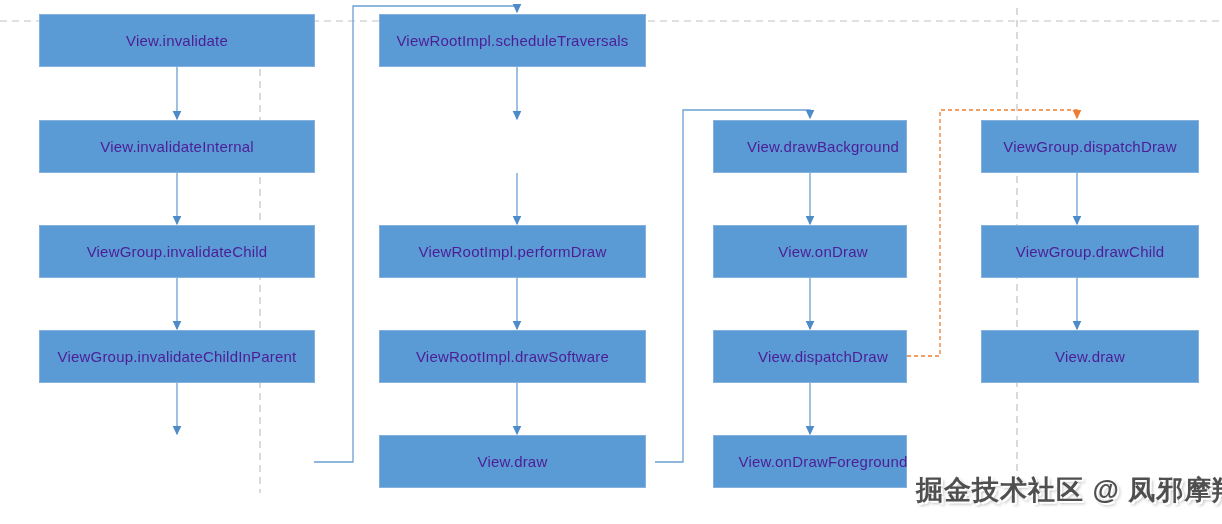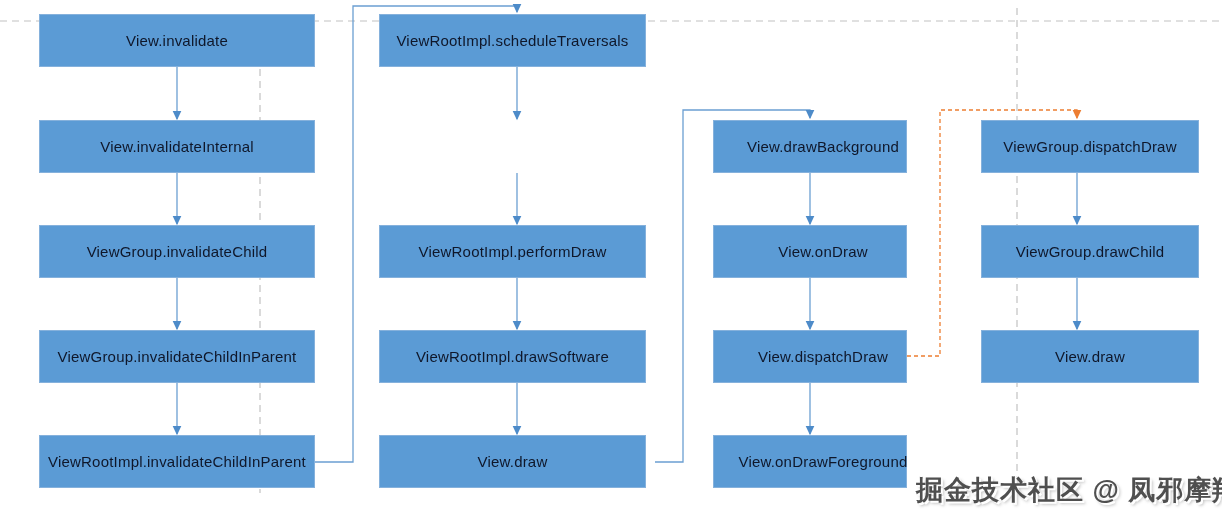--- a/index.html
+++ b/index.html
@@ -15,21 +15,21 @@
     position:absolute;
     left:0;top:0;
     width:1222px;height:524px;
   }
   .node{
     position:absolute;
     height:53px;
     background:#5b9bd5;
     border:1px solid #85b1dc;
     box-sizing:border-box;
-    color:#0f172a;
+    color:#4c1d95;
     font-size:15px;
     letter-spacing:.2px;
     display:flex;
     align-items:center;
     justify-content:center;
     text-align:center;
     white-space:nowrap;
   }
   .c1{left:39px;width:276px;}
   .c2{left:379px;width:267px;}
@@ -97,21 +97,20 @@
 
       <line x1="1077" y1="173" x2="1077" y2="224" marker-end="url(#ah)"></line>
       <line x1="1077" y1="278" x2="1077" y2="329" marker-end="url(#ah)"></line>
     </g>
   </svg>
 
   <div class="node c1 r1">View.invalidate</div>
   <div class="node c1 r2">View.invalidateInternal</div>
   <div class="node c1 r3">ViewGroup.invalidateChild</div>
   <div class="node c1 r4">ViewGroup.invalidateChildInParent</div>
-  <div class="node c1 r5">ViewRootImpl.invalidateChildInParent</div>
 
   <div class="node c2 r1">ViewRootImpl.scheduleTraversals</div>
   <div class="node c2 r3">ViewRootImpl.performDraw</div>
   <div class="node c2 r4">ViewRootImpl.drawSoftware</div>
   <div class="node c2 r5">View.draw</div>
 
   <div class="node c3 r2">View.drawBackground</div>
   <div class="node c3 r3">View.onDraw</div>
   <div class="node c3 r4">View.dispatchDraw</div>
   <div class="node c3 r5">View.onDrawForeground</div>

